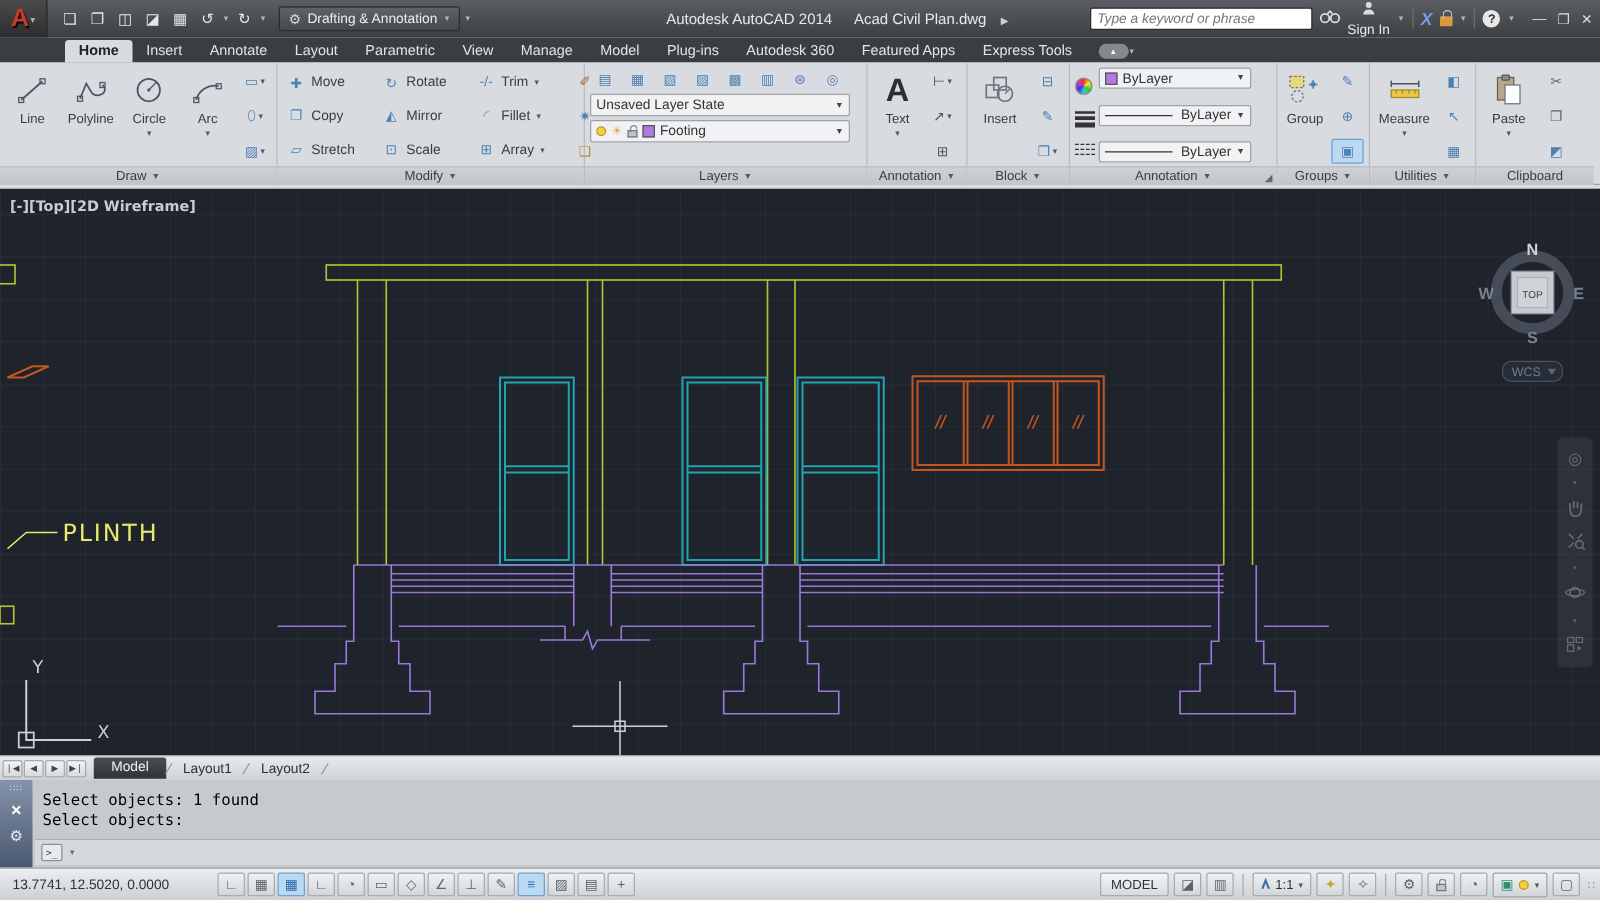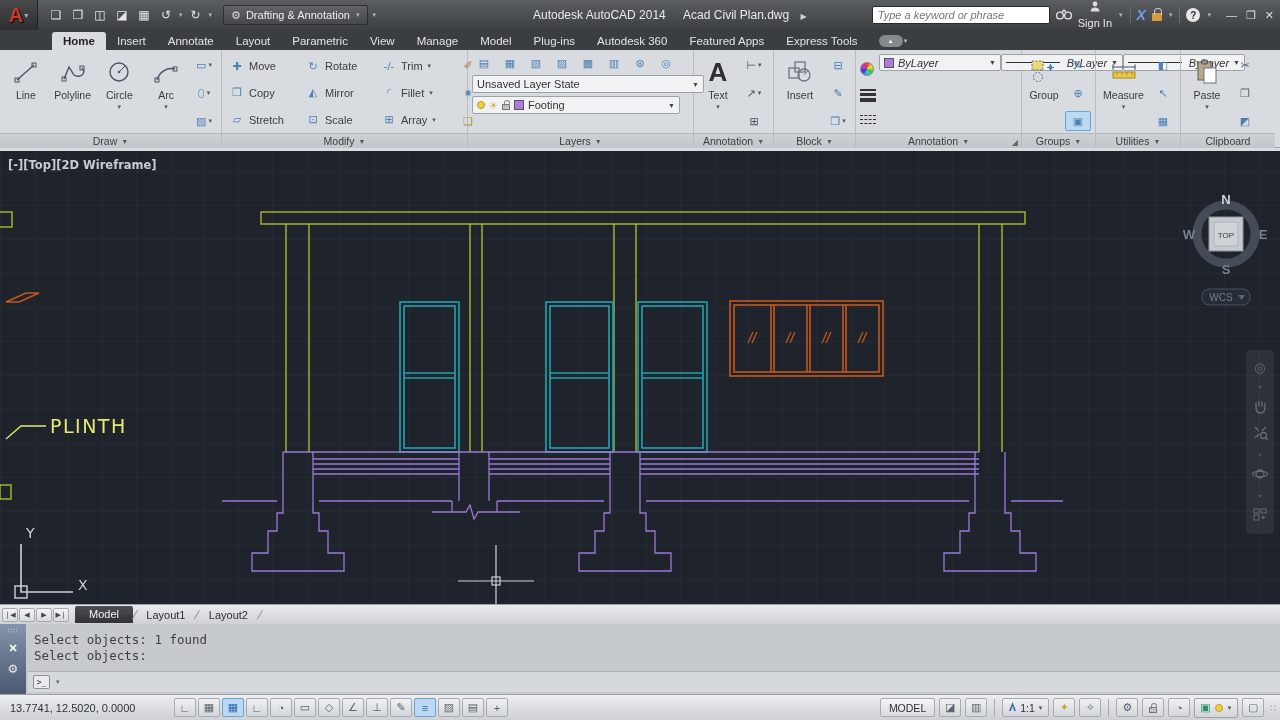--- a/index.html
+++ b/index.html
@@ -82,21 +82,21 @@
   .ilock::before { content:""; position:absolute; left:1px; top:-5px; width:4px; height:5px;
     border:1.2px solid #888; border-bottom:none; border-radius:3px 3px 0 0; }
   .prop-icons { display:flex; flex-direction:column; justify-content:space-around; padding:2px 0; }
   .cwheel { width:14px; height:14px; border-radius:50%; border:1px solid #888;
     background:conic-gradient(#e33,#ee3,#3c3,#3cc,#33e,#c3c,#e33); }
   .lwic { width:16px; display:flex; flex-direction:column; gap:2px; }
   .lwic i { display:block; background:#333; height:2px; }
   .lwic i:nth-child(2){height:3px;} .lwic i:nth-child(3){height:4px;}
   .ltic { width:16px; display:flex; flex-direction:column; gap:3px; }
   .ltic i { display:block; border-top:1px dashed #333; }
-  .prop-rows { display:flex; flex-direction:row; justify-content:space-between; padding:1px 0 3px;font-style:italic; }
+  .prop-rows { display:flex; flex-direction:column; justify-content:space-between; padding:1px 0 3px; }
   .prop-rows .combo { width:122px; height:17px; }
   .lineSample { flex:1; border-top:1.5px solid #333; margin-right:3px; }
   .bigA { font-size:26px; font-weight:bold; color:#2c2e30; line-height:26px; }
 
   
   .viewport { position:absolute; left:0; top:151px; width:1280px; height:453px; background:#1f232c; overflow:hidden; }
   .vplabel { position:absolute; left:8px; top:7px; font-size:11.5px; font-weight:bold; color:#c9ccd1;
     font-family:"DejaVu Sans", sans-serif; }
   .navbar { position:absolute; right:6px; top:199px; width:28px; height:184px; background:rgba(170,178,190,.10);
     border-radius:4px; display:flex; flex-direction:column; align-items:center; justify-content:space-around; padding:6px 0; }
@@ -115,21 +115,21 @@
   .lsla { color:#8a8e92; font-size:12px; transform:skewX(-18deg); }
 
   
   .cmdwrap { position:absolute; left:0; top:624px; width:1280px; height:70px; background:#c7cacd; }
   .cmdstrip { position:absolute; left:0; top:0; width:26px; height:70px;
     background:linear-gradient(#8594aa,#4a5871); display:flex; flex-direction:column; align-items:center; gap:7px; padding-top:3px; }
   .cmdgrip { color:#dfe4ea; font-size:7px; letter-spacing:1px; }
   .cmdx { color:#fff; font-size:11px; font-weight:bold; }
   .cmdwrench { color:#e8ecf2; font-size:12px; }
   .cmdhist { position:absolute; left:34px; top:8px; font-family:"DejaVu Sans Mono", monospace;
-    font-size:12.5px; color:#404040; line-height:16px; white-space:pre; }
+    font-size:12.5px; color:#000000; line-height:16px; white-space:pre; }
   .cmdline { position:absolute; left:28px; right:0; bottom:2px; height:21px; background:#d6d9dc;
     border-top:1px solid #aeb1b4; display:flex; align-items:center; gap:5px; padding-left:5px; }
   .prompt { width:17px; height:14px; background:#e9ebed; border:1px solid #8a8f94; border-radius:2px;
     font-family:"DejaVu Sans Mono", monospace; font-size:8px; color:#333; display:flex; align-items:center; justify-content:center; }
   .cmdinput { flex:1; background:transparent; border:none; outline:none; font-family:"DejaVu Sans Mono", monospace;
     font-size:12.5px; font-style:italic; color:#777; }
   .watermark { position:absolute; right:8px; top:3px; font-size:25px; font-weight:bold; color:#8b1b1b;
     font-family:"Liberation Sans", sans-serif; letter-spacing:.5px; }
 
   
@@ -368,21 +368,21 @@
           <div class="lay-icons">
             <span class="lic">▤</span>
             <span class="lic">▦</span>
             <span class="lic">▧</span>
             <span class="lic">▨</span>
             <span class="lic">▩</span>
             <span class="lic">▥</span>
             <span class="lic">⊛</span>
             <span class="lic">◎</span>
           </div>
-          <div class="combo" style="width:232px">
+          <div class="combo" style="width:208px">
             <span class="flex">Unsaved Layer State</span>
             <span class="car">▼</span>
           </div>
           <div class="combo" style="width:208px">
             <span class="ibulb"></span>
             <span class="isun">☀</span>
             <span class="ilock"></span>
             <span class="swatch"></span>
             <span class="flex">Footing</span>
             <span class="car">▼</span>

